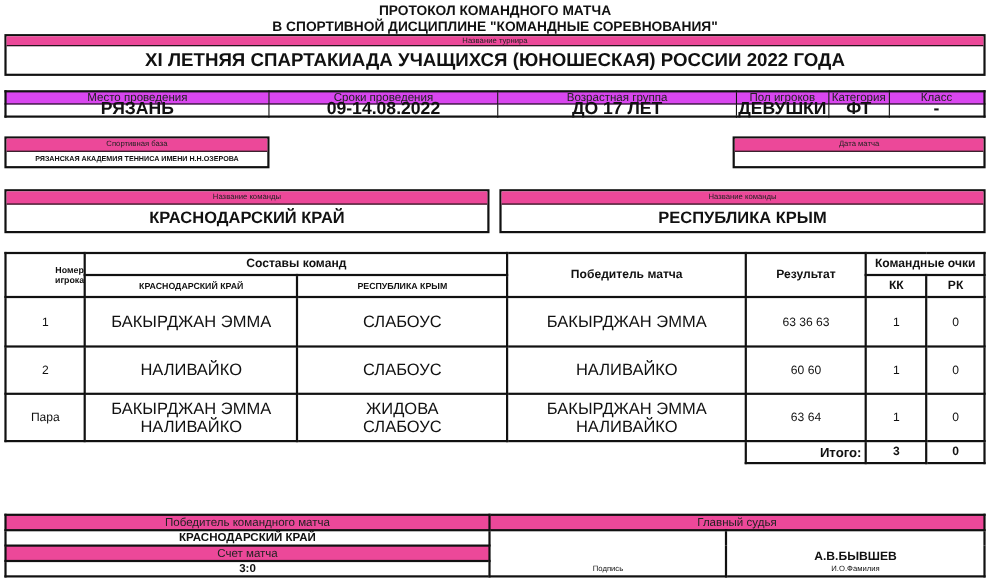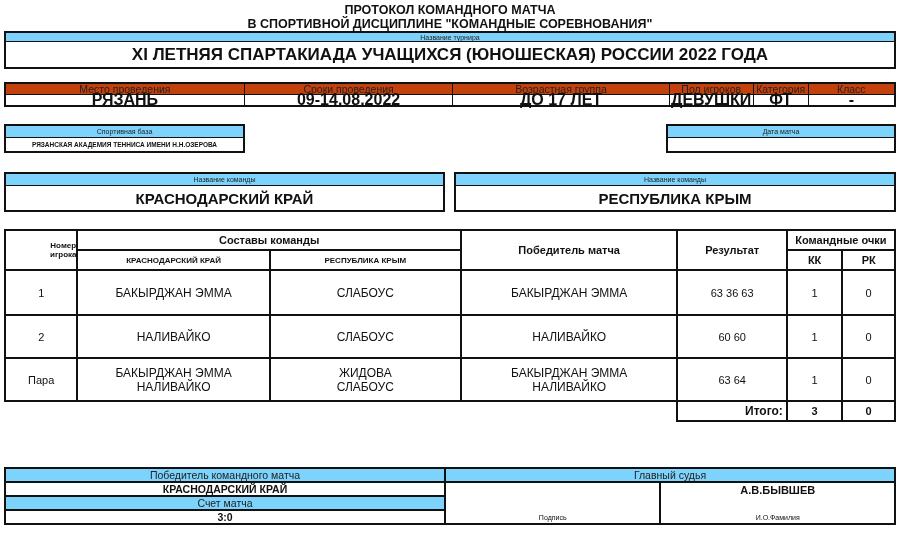--- a/index.html
+++ b/index.html
@@ -3,28 +3,28 @@
 <meta charset="utf-8">
 <style>
   * { box-sizing: border-box; margin: 0; padding: 0; }
   body {
     width: 900px; height: 534px; background: #ffffff; position: relative;
     font-family: "Liberation Sans", sans-serif; color: #111; overflow: hidden;
   }
   .abs { position: absolute; }
   .title-line { position: absolute; left: 0; width: 900px; text-align: center; font-weight: bold; font-size: 12.5px; }
   .box { position: absolute; border: 2px solid #111; background: #fff; }
-  .hdr { background: #7dd3fc; text-align: center; color: #222; }
+  .hdr { background: #ec4899; text-align: center; color: #222; }
   .cell { display: flex; align-items: center; justify-content: center; text-align: right; }
   table { border-collapse: collapse; }
   .grid td { border: 1px solid #111; text-align: center; }
-  .grid .h td { background: #c2410c; font-size: 10.5px; color: #222; height: 11px; line-height: 10px; }
+  .grid .h td { background: #d946ef; font-size: 10.5px; color: #222; height: 11px; line-height: 10px; }
   .grid .v td { font-weight: bold; font-size: 16px; height: 11px; line-height: 10px; margin-left: 40px; }
   .main { position: absolute; left: 4px; top: 229px; width: 892px; border-collapse: collapse; }
-  .main td { border: 2px solid #111; text-align: center; vertical-align: middle; font-size: 12px; }
+  .main td { border: 2px solid #111; text-align: center; vertical-align: middle; font-size: 15px; }
   .main .th { font-weight: bold; font-size: 11px; }
   .main .th-small { font-weight: bold; font-size: 8px; padding-left: 44px; }
   .main .sub { font-weight: bold; font-size: 8px; }
   .main .num { font-size: 11px; }
   .noborder { border: none !important; }
   .bottom td { border: 2px solid #111; text-align: center; }
 </style>
 </head>
 <body>
 
@@ -90,21 +90,21 @@
       <col style="width:200px">
       <col style="width:200px">
       <col style="width:226px">
       <col style="width:113px">
       <col style="width:57px">
       <col style="width:54px">
   </colgroup>
   <tbody>
       <tr style="height:20px;">
     <td rowspan="2" class="th-small"><span>Номер игрока</span></td>
-    <td colspan="2" class="th">Составы команды</td>
+    <td colspan="2" class="th">Составы команд</td>
     <td rowspan="2" class="th">Победитель матча</td>
     <td rowspan="2" class="th">Результат</td>
     <td colspan="2" class="th">Командные очки</td>
   </tr>
   <tr style="height:20px;">
     <td class="sub">КРАСНОДАРСКИЙ КРАЙ</td>
     <td class="sub">РЕСПУБЛИКА КРЫМ</td>
     <td class="th">КК</td>
     <td class="th">РК</td>
   </tr>
@@ -173,21 +173,21 @@
     </colgroup>
   <tbody>
       <tr style="height:14px;">
     <td class="hdr" style="font-size:10.5px;">Победитель командного матча</td>
     <td class="hdr" colspan="2" style="font-size:10.5px;">Главный судья</td>
   </tr>
   <tr style="height:14px;">
     <td style="font-weight:bold; font-size:10.5px;">КРАСНОДАРСКИЙ КРАЙ</td>
     <td rowspan="3" style="vertical-align:bottom; font-size:7px; padding-bottom:2px; border-right:2px solid #111;"><span>Подпись</span></td>
     <td rowspan="3" style="vertical-align:bottom; padding-bottom:2px;">
-      <div style="font-weight:bold; font-size:11px; margin-bottom:18px;">А.В.БЫВШЕВ</div>
+      <div style="font-weight:bold; font-size:11px; margin-bottom:2px;">А.В.БЫВШЕВ</div>
       <div style="font-size:7px;">И.О.Фамилия</div>
     </td>
   </tr>
   <tr style="height:14px;">
     <td class="hdr" style="font-size:10.5px;">Счет матча</td>
   </tr>
   <tr style="height:14px;">
     <td style="font-weight:bold; font-size:10.5px;margin-top:16px;">3:0</td>
   </tr>
 </tbody>

